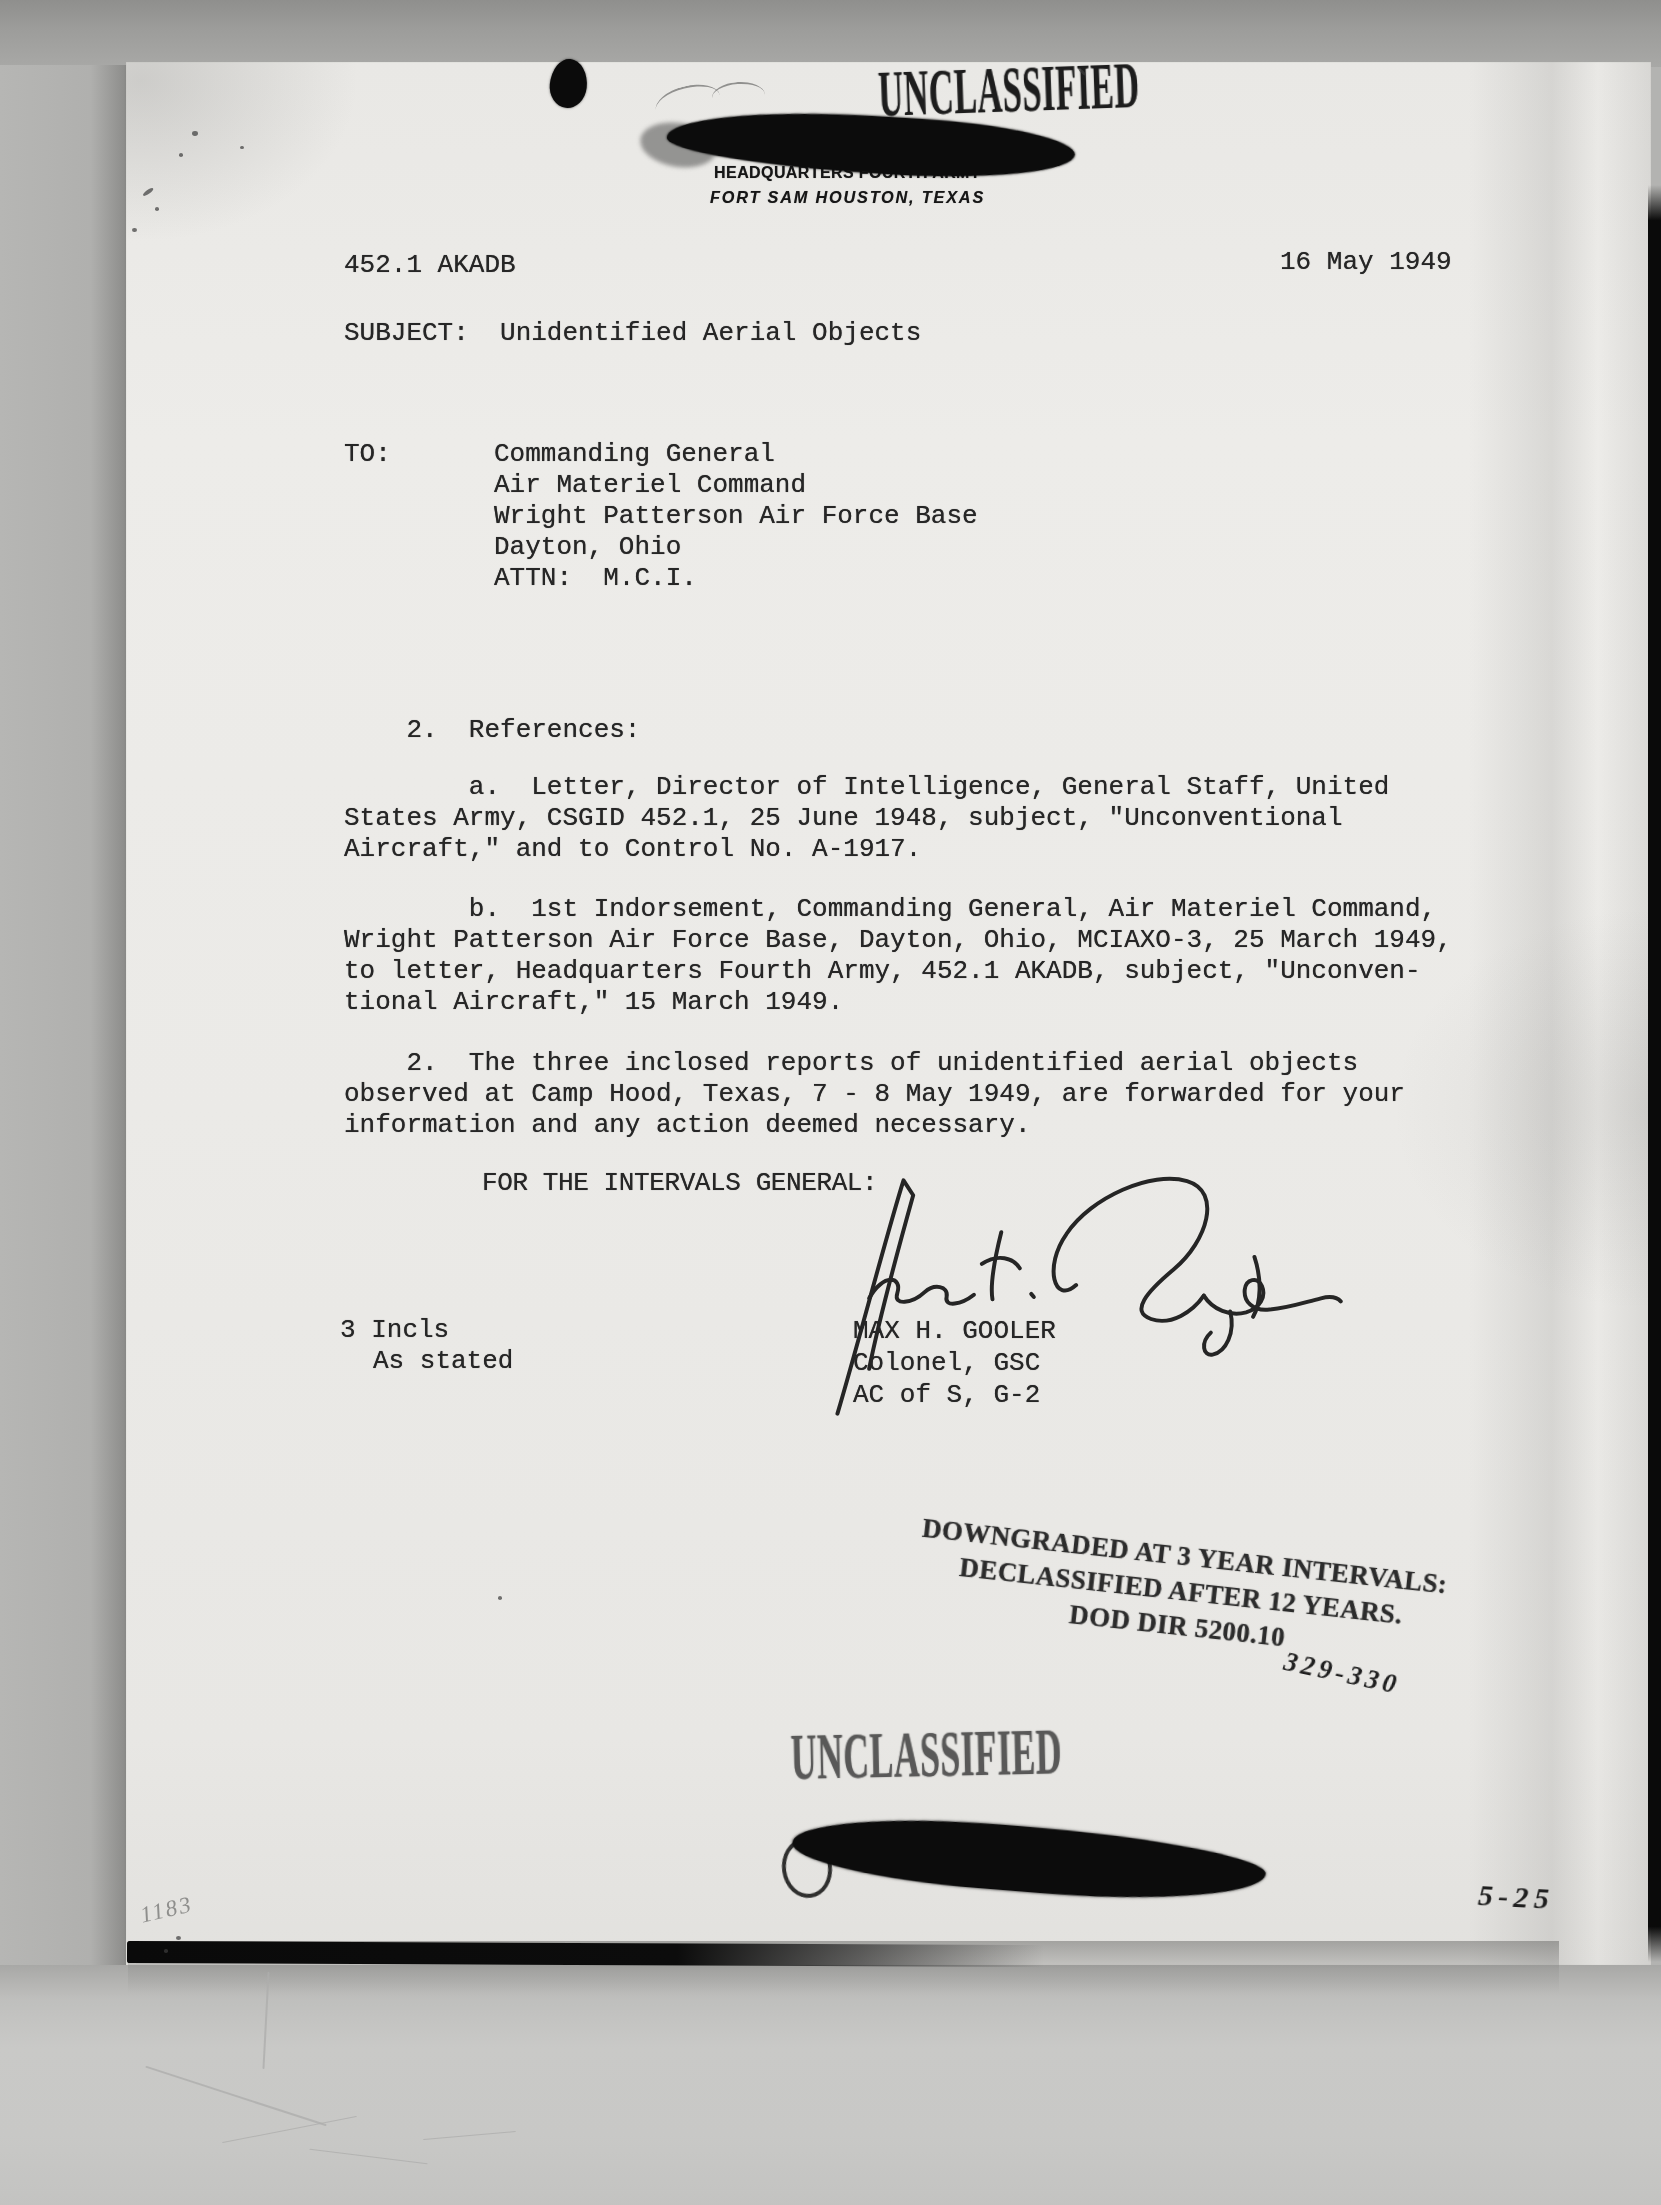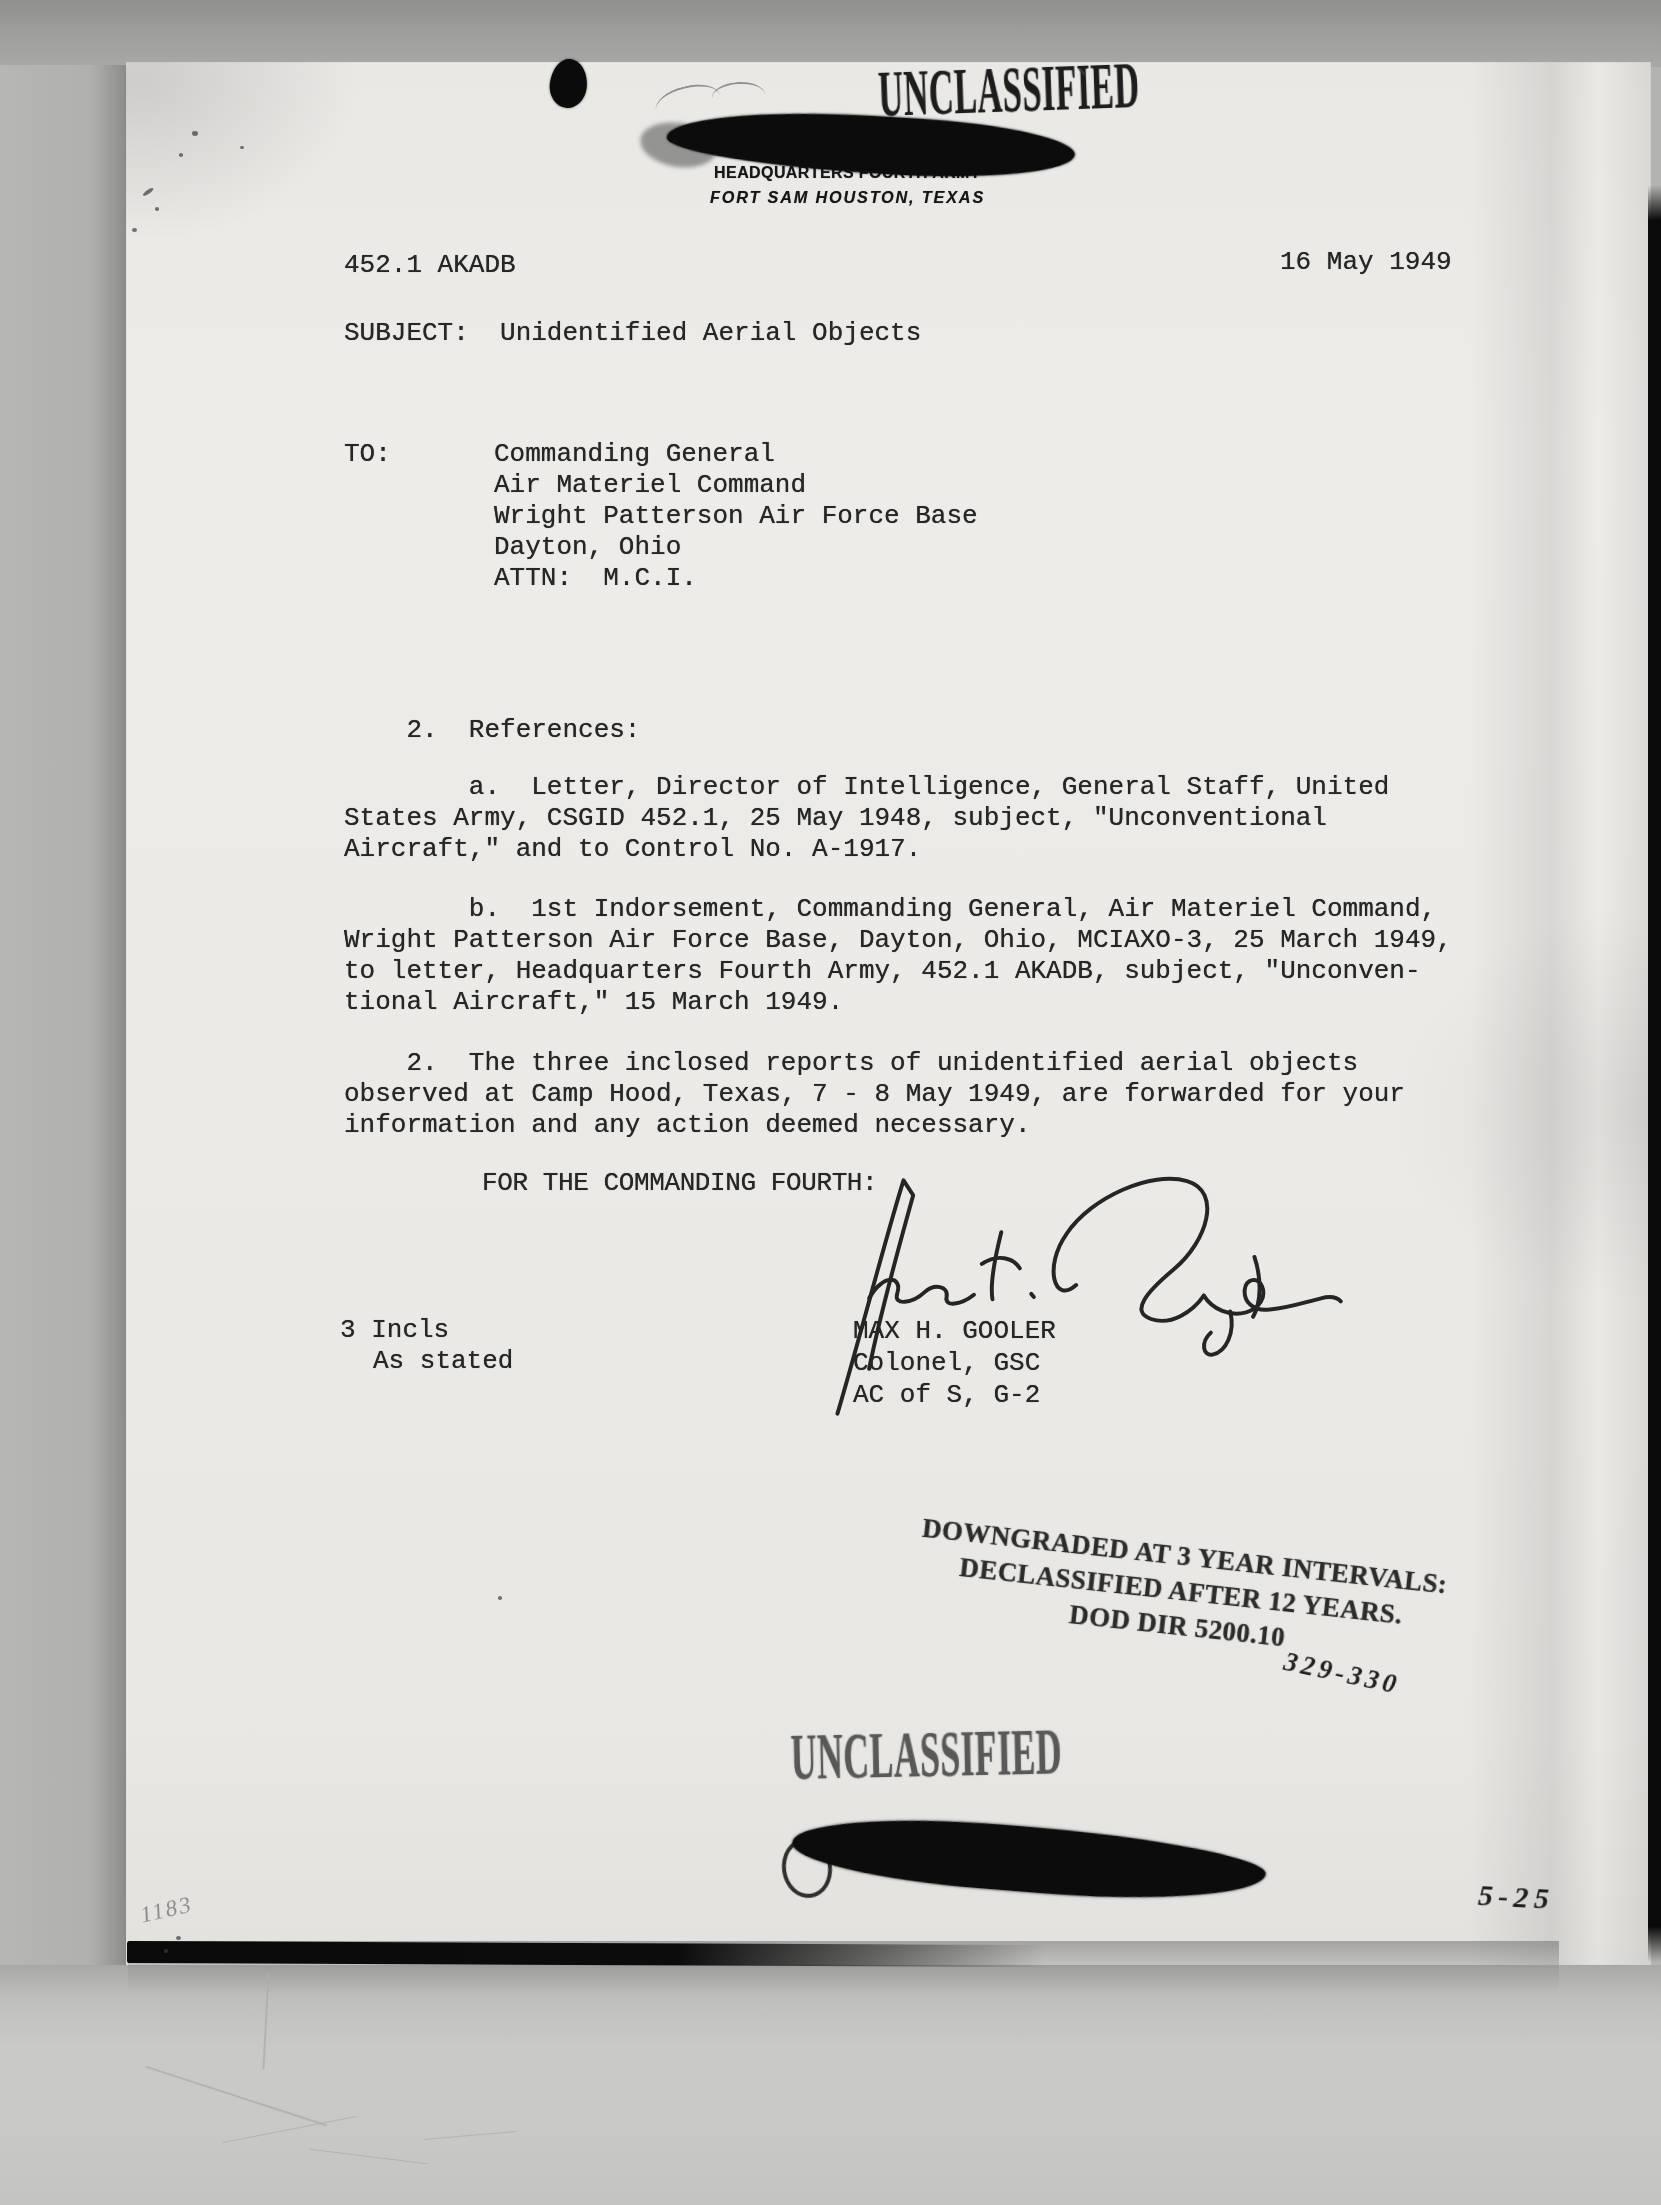--- a/index.html
+++ b/index.html
@@ -144,30 +144,30 @@
 
 <div class="abs typed" id="to-label">TO:</div>
 <div class="abs typed" id="address-lines">Commanding General
 Air Materiel Command
 Wright Patterson Air Force Base
 Dayton, Ohio
 ATTN:  M.C.I.</div>
 
 <div class="abs typed" id="para-1">    2.  References:</div>
 <div class="abs typed" id="para-a">        a.  Letter, Director of Intelligence, General Staff, United
-States Army, CSGID 452.1, 25 May 1948, subject, "Unconventional
+States Army, CSGID 452.1, 25 June 1948, subject, "Unconventional
 Aircraft," and to Control No. A-1917.</div>
 <div class="abs typed" id="para-b">        b.  1st Indorsement, Commanding General, Air Materiel Command,
 Wright Patterson Air Force Base, Dayton, Ohio, MCIAXO-3, 25 March 1949,
 to letter, Headquarters Fourth Army, 452.1 AKADB, subject, "Unconven-
 tional Aircraft," 15 March 1949.</div>
 <div class="abs typed" id="para-2">    2.  The three inclosed reports of unidentified aerial objects
 observed at Camp Hood, Texas, 7 - 8 May 1949, are forwarded for your
 information and any action deemed necessary.</div>
-<div class="abs typed" id="closing">FOR THE COMMANDING FOURTH:</div>
+<div class="abs typed" id="closing">FOR THE INTERVALS GENERAL:</div>
 
 <svg class="abs" id="signature" viewBox="0 0 1300 620">
   <g fill="none" stroke="#151515" stroke-width="9" stroke-linecap="round" stroke-linejoin="round" opacity=".92">
     <path d="M148,592 C196,430 258,190 298,62 L320,96 C282,232 238,400 220,490"></path>
     <path d="M220,330 C252,272 296,280 284,318 C274,348 318,342 346,316 C368,296 400,302 396,326 C390,352 430,344 458,322"></path>
     <path d="M520,180 C505,240 494,296 500,332"></path>
     <path d="M476,252 C512,228 548,238 562,262"></path>
     <path d="M690,300 C640,345 616,258 668,184 C724,100 862,40 942,64 C1022,88 988,200 912,264 C850,316 812,360 860,377 C906,393 955,360 980,324"></path>
     <path d="M980,324 C1000,356 1040,372 1076,362 C1108,352 1122,326 1112,302 C1102,280 1076,286 1073,310 C1070,338 1092,358 1124,356 C1168,353 1205,340 1246,330 C1266,325 1283,328 1291,337"></path>
     <path d="M1095,236 C1112,288 1110,340 1092,372"></path>

